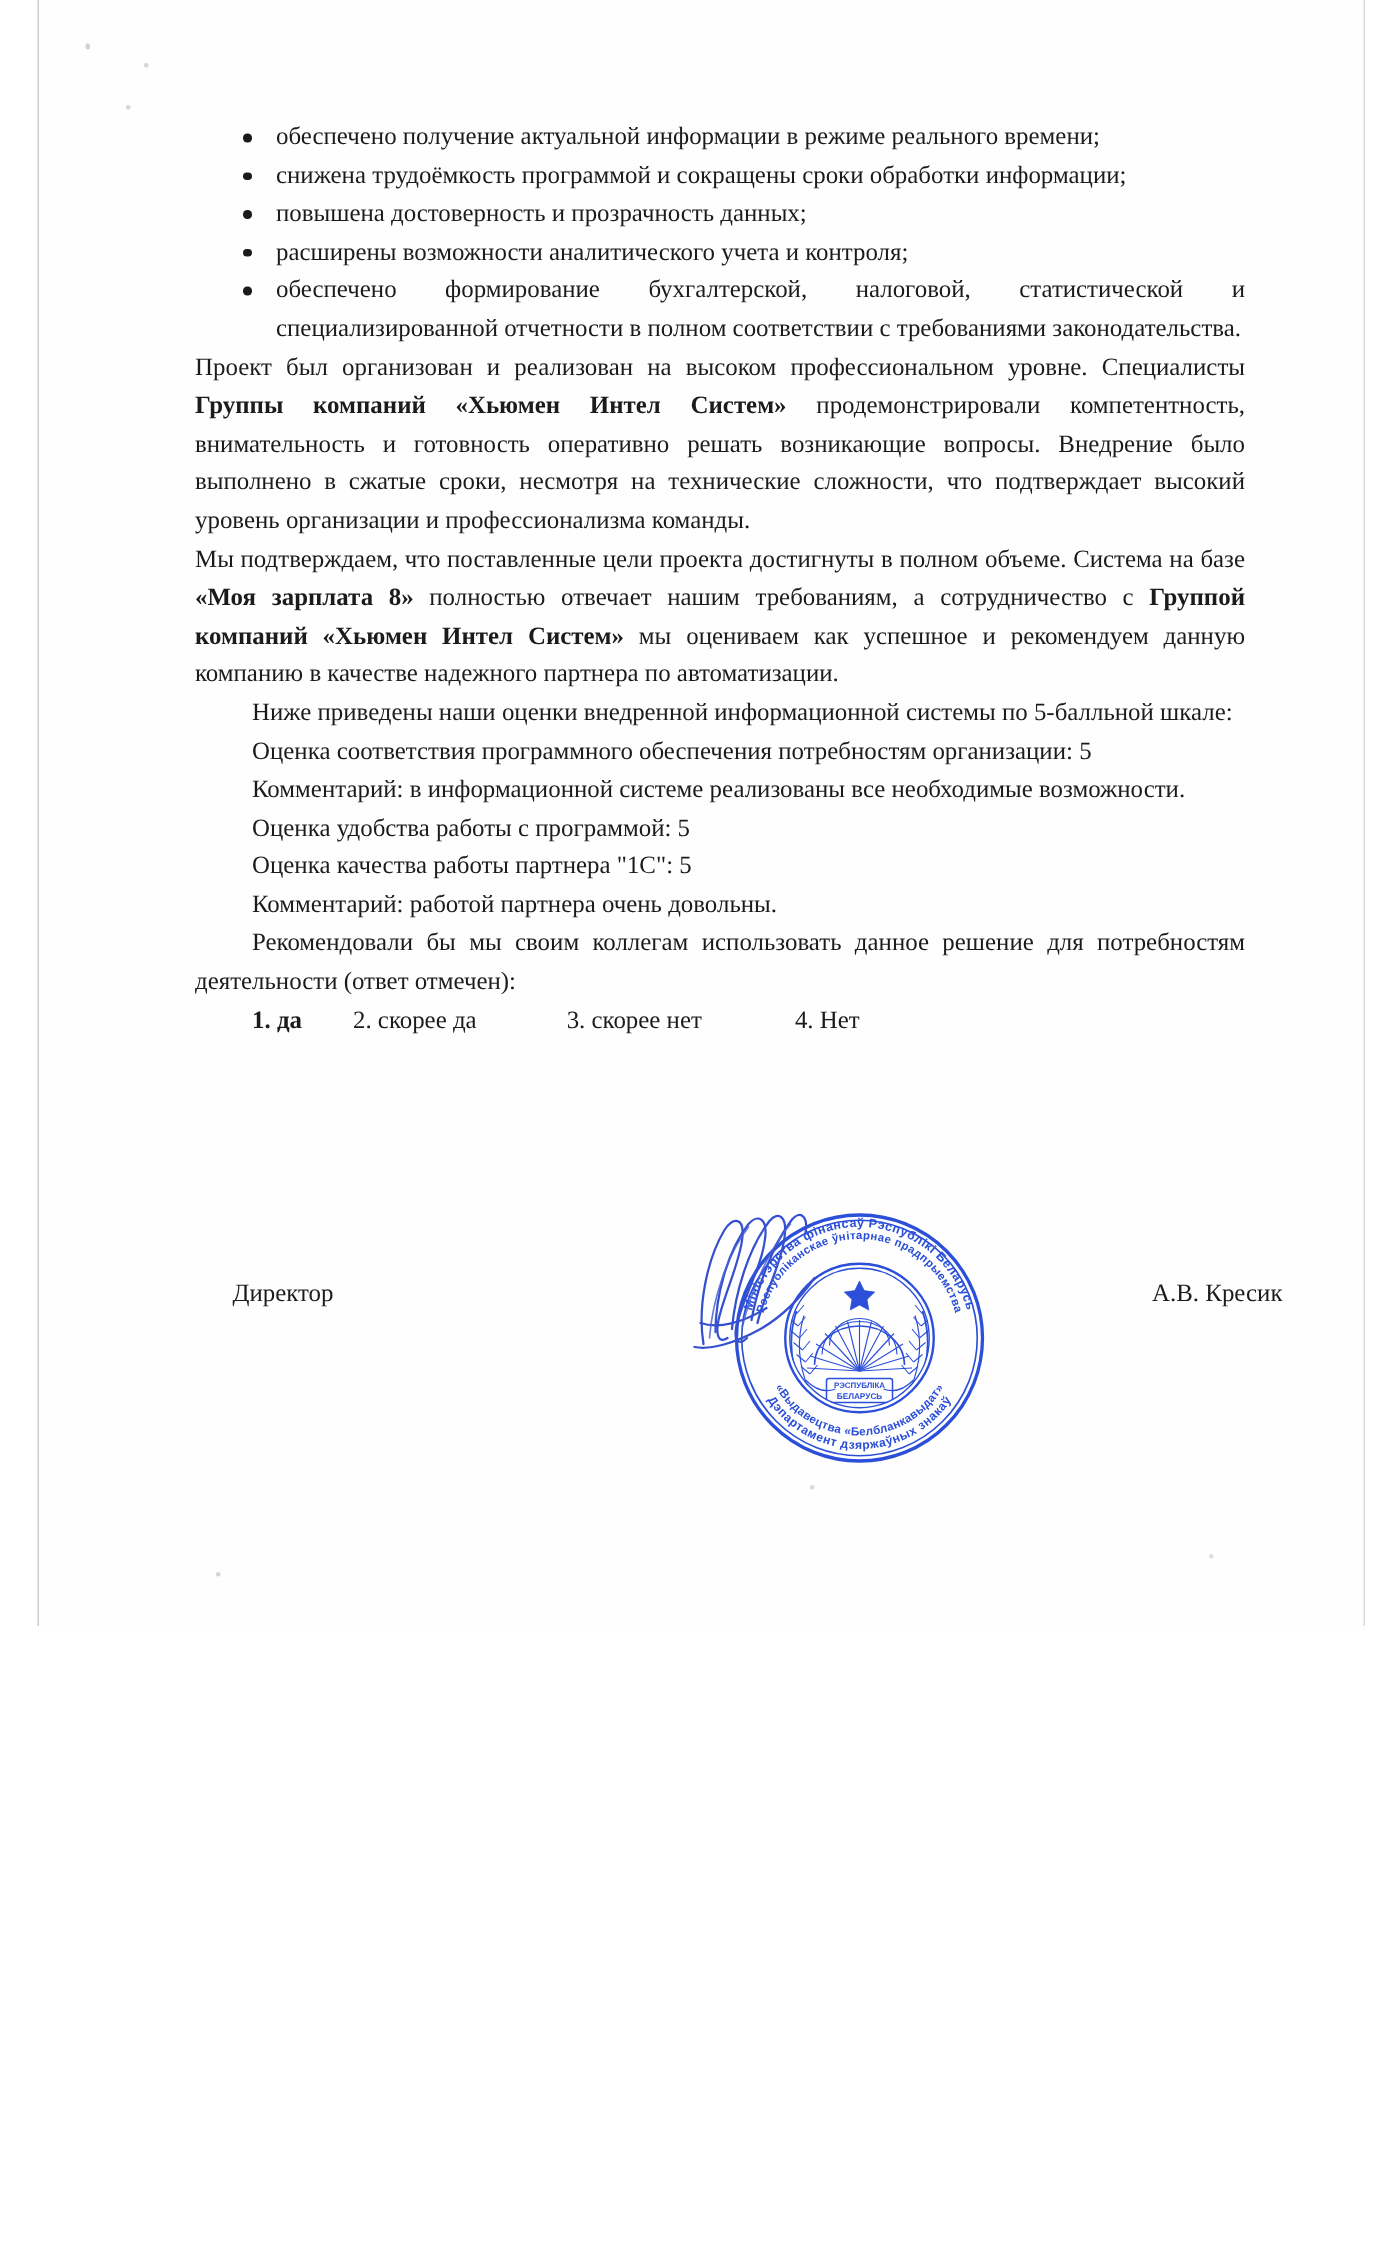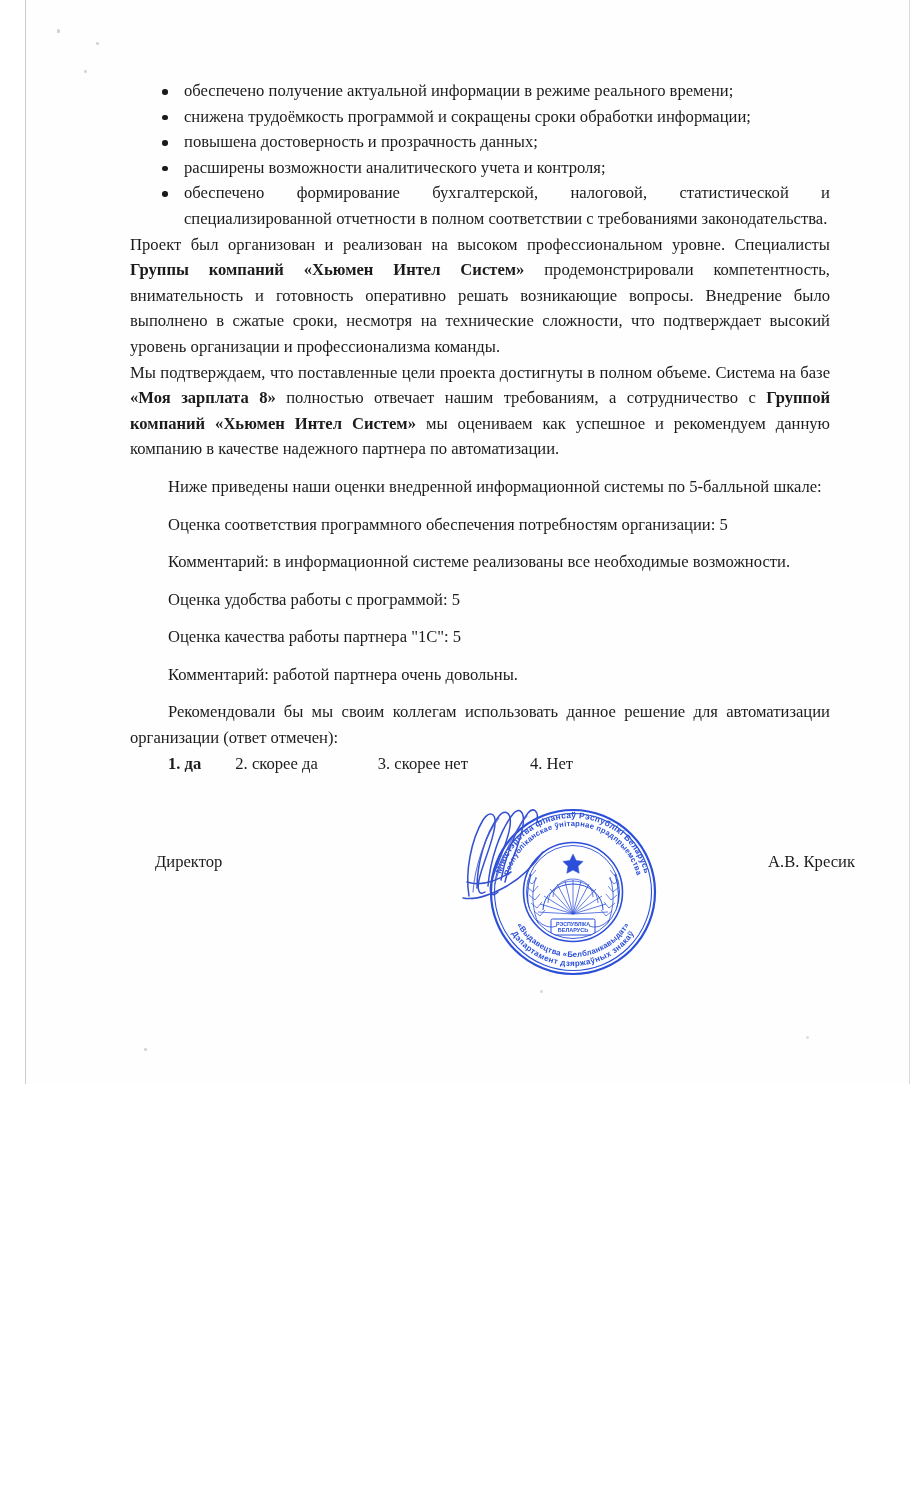--- a/index.html
+++ b/index.html
@@ -69,21 +69,20 @@
   }
 
   
   p.para {
     margin: 0;
     text-align: justify;
     text-justify: inter-word;
   }
   p.indent {
     text-indent: 38px;
-    margin-top: 12px;
   }
   .b {
     font-weight: bold;
   }
 
   
   .answer-row {
     margin-top: 0px;
     padding-left: 38px;
     white-space: nowrap;
@@ -189,21 +188,21 @@
     <p class="para"><span>Мы подтверждаем, что поставленные цели проекта достигнуты в полном объеме. Система на базе </span><span class="b">«Моя зарплата 8»</span><span> полностью отвечает нашим требованиям, а сотрудничество с </span><span class="b">Группой компаний «Хьюмен Интел Систем»</span><span> мы оцениваем как успешное и рекомендуем данную компанию в качестве надежного партнера по автоматизации.</span></p>
 
     <p class="para indent">Ниже приведены наши оценки внедренной информационной системы по 5-балльной шкале:</p>
 
     <p class="para indent">Оценка соответствия программного обеспечения потребностям организации: 5</p>
     <p class="para indent">Комментарий: в информационной системе реализованы все необходимые возможности.</p>
     <p class="para indent">Оценка удобства работы с программой: 5</p>
     <p class="para indent">Оценка качества работы партнера "1С": 5</p>
     <p class="para indent">Комментарий: работой партнера очень довольны.</p>
 
-    <p class="para indent">Рекомендовали бы мы своим коллегам использовать данное решение для автоматизации организации (ответ отмечен):</p>
+    <p class="para indent">Рекомендовали бы мы своим коллегам использовать данное решение для потребностям деятельности (ответ отмечен):</p>
 
     <div class="answer-row">
       <span class="opt opt-1">1. да</span><span class="opt opt-2">2. скорее да</span><span class="opt opt-3">3. скорее нет</span><span class="opt opt-4">4. Нет</span>
     </div>
 
   </div>
 
   <div class="sig-block">
     <span class="sig-title">Директор</span>
     <span class="sig-name">А.В. Кресик</span>

